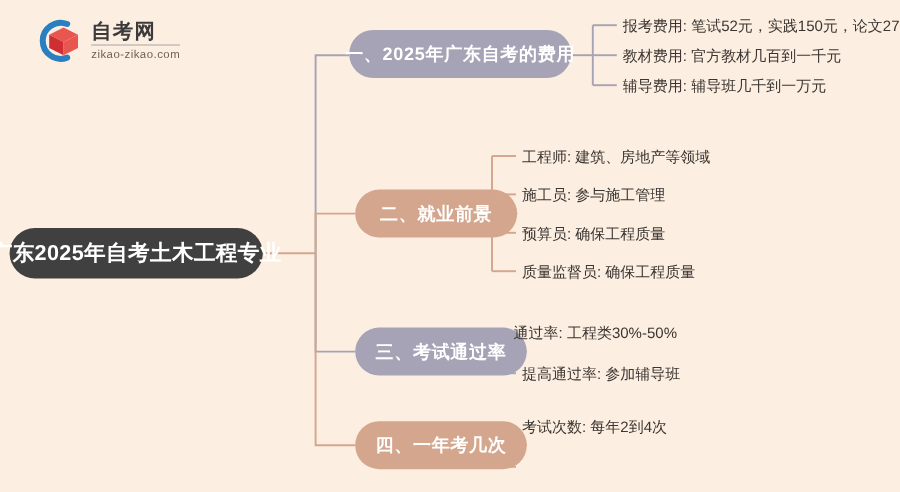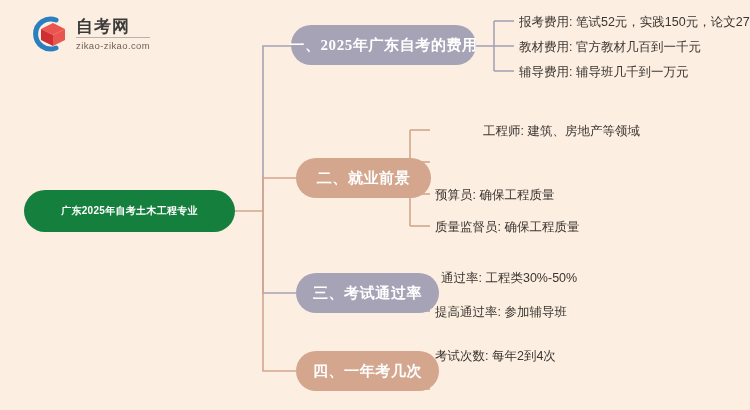--- a/index.html
+++ b/index.html
@@ -68,39 +68,39 @@
     box-sizing: border-box;
     display: flex;
     align-items: center;
     justify-content: center;
     text-align: center;
     color: #ffffff;
     font-weight: bold;
     white-space: nowrap;
   }
   .node.root {
-    left: 24px;
+    left: 8px;
     top: 190px;
     width: 211px;
     height: 42px;
     border-radius: 21px;
-    background: #15803d;
-    font-size: 10px;
+    background: #404040;
+    font-size: 18px;
     letter-spacing: 0.3px;
   }
   .node.branch {
     height: 40px;
     border-radius: 20px;
     font-size: 15px;
     letter-spacing: 0.6px;
   }
   .node.purple { background: #a5a3b5; }
   .node.salmon { background: #d3a68d; font-family: Liberation Mono, monospace; }
 
-  .node.b1 { left: 291px; top: 25px;  width: 185px; font-family: Liberation Serif, serif; }
+  .node.b1 { left: 291px; top: 25px;  width: 185px; }
   .node.b2 { left: 296px; top: 158px; width: 135px; }
   .node.b3 { left: 296px; top: 273px; width: 143px; }
   .node.b4 { left: 296px; top: 351px; width: 143px; text-align: right; }
 
   
   .leaf {
     position: absolute;
     font-size: 12.5px;
     color: #3a3530;
     white-space: nowrap;
@@ -167,22 +167,23 @@
 
   <div class="node branch purple b1">一、2025年广东自考的费用</div>
   <div class="node branch salmon b2">二、就业前景</div>
   <div class="node branch purple b3">三、考试通过率</div>
   <div class="node branch salmon b4">四、一年考几次</div>
 
   <div class="leaf" style="left:519px; top:16px;">报考费用: 笔试52元，实践150元，论文270元</div>
   <div class="leaf" style="left:519px; top:66px;">辅导费用: 辅导班几千到一万元</div>
   <div class="leaf" style="left:519px; top:41px;">教材费用: 官方教材几百到一千元</div>
 
-  <div class="leaf" style="left:435px; top:125px;margin-left:48px;">工程师: 建筑、房地产等领域</div>
+  <div class="leaf" style="left:435px; top:125px;">工程师: 建筑、房地产等领域</div>
+  <div class="leaf" style="left:435px; top:157px;">施工员: 参与施工管理</div>
   <div class="leaf" style="left:435px; top:189px;">预算员: 确保工程质量</div>
   <div class="leaf" style="left:435px; top:221px;">质量监督员: 确保工程质量</div>
 
-  <div class="leaf" style="left:441px; top:272px;">通过率: 工程类30%-50%</div>
+  <div class="leaf" style="left:428px; top:272px;">通过率: 工程类30%-50%</div>
   <div class="leaf" style="left:435px; top:306px;">提高通过率: 参加辅导班</div>
 
   <div class="leaf" style="left:435px; top:350px;text-align:right;">考试次数: 每年2到4次</div>
 
 </div>
 
 </body></html>

